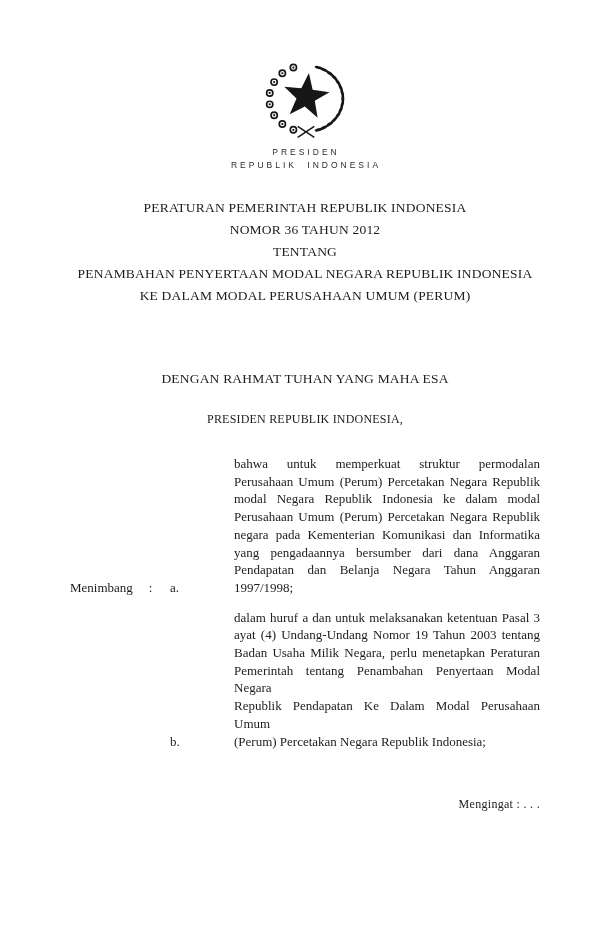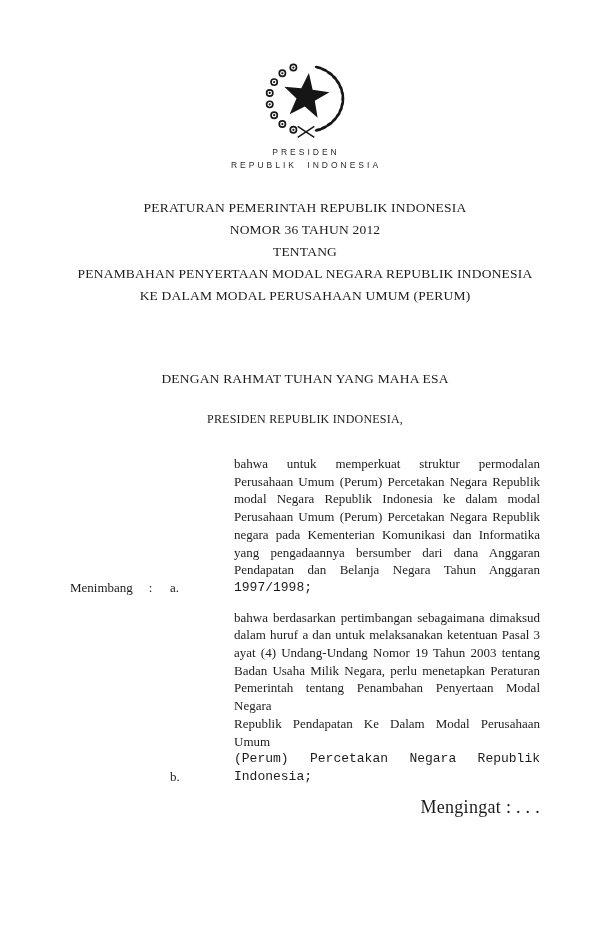--- a/index.html
+++ b/index.html
@@ -78,26 +78,26 @@
     flex: 0 0 16px;
     line-height: 17.7px;
   }
   .text-cell { flex: 1 1 auto; }
   .jline {
     line-height: 17.7px;
     text-align: justify;
     text-align-last: justify;
     padding-left: 48px;
   }
-  .jline.last { text-align-last: left; font-family: Liberation Mono, monospace; }
+  .jline.last { text-align-last: left; }
 
   .catchword {
     position: absolute;
     top: 797px; right: 72px;
-    font-size: 18px;
+    font-size: 12px;
     letter-spacing: 0.3px;
   }
 
   .emblem-svg { display: block; }
 </style>
 </head>
 <body>
 
 <div class="page">
 
@@ -189,21 +189,20 @@
         <div class="jline">yang pengadaannya bersumber dari dana Anggaran</div>
         <div class="jline">Pendapatan dan Belanja Negara Tahun Anggaran</div>
         <div class="jline last">1997/1998;</div>
       </div>
     </div>
 
     <div class="cons-row">
       <div class="label-cell"></div>
       <div class="marker-cell">b.</div>
       <div class="text-cell">
-        <div class="jline">bahwa berdasarkan pertimbangan sebagaimana dimaksud</div>
         <div class="jline">dalam huruf a dan untuk melaksanakan ketentuan Pasal 3</div>
         <div class="jline">ayat (4) Undang-Undang Nomor 19 Tahun 2003 tentang</div>
         <div class="jline">Badan Usaha Milik Negara, perlu menetapkan Peraturan</div>
         <div class="jline">Pemerintah tentang Penambahan Penyertaan Modal Negara</div>
         <div class="jline">Republik Pendapatan Ke Dalam Modal Perusahaan Umum</div>
         <div class="jline last">(Perum) Percetakan Negara Republik Indonesia;</div>
       </div>
     </div>
 
   </div>

